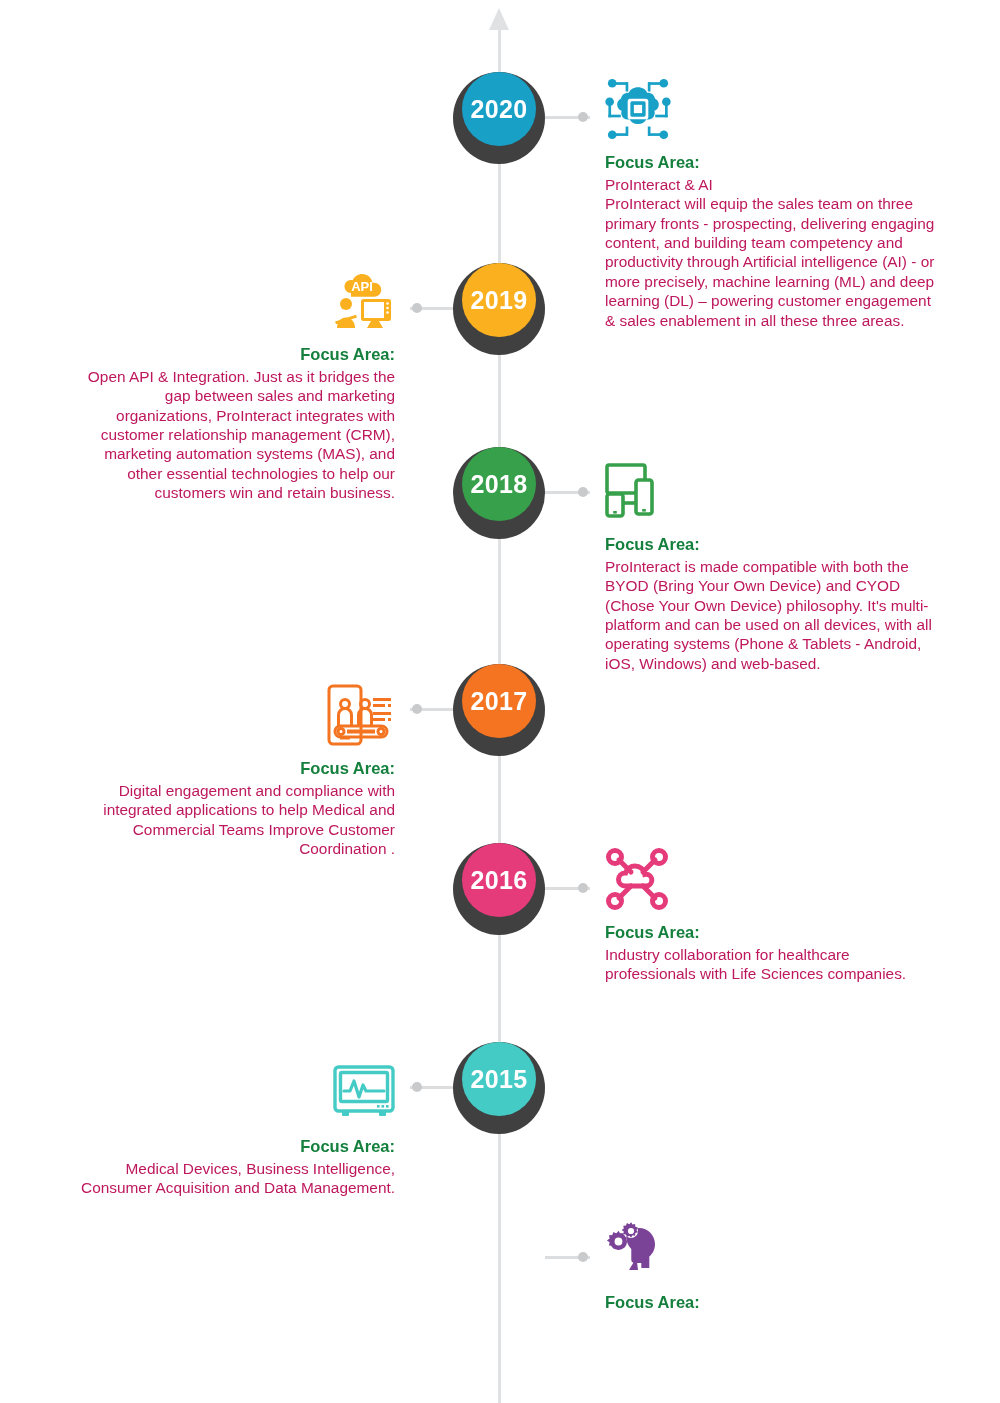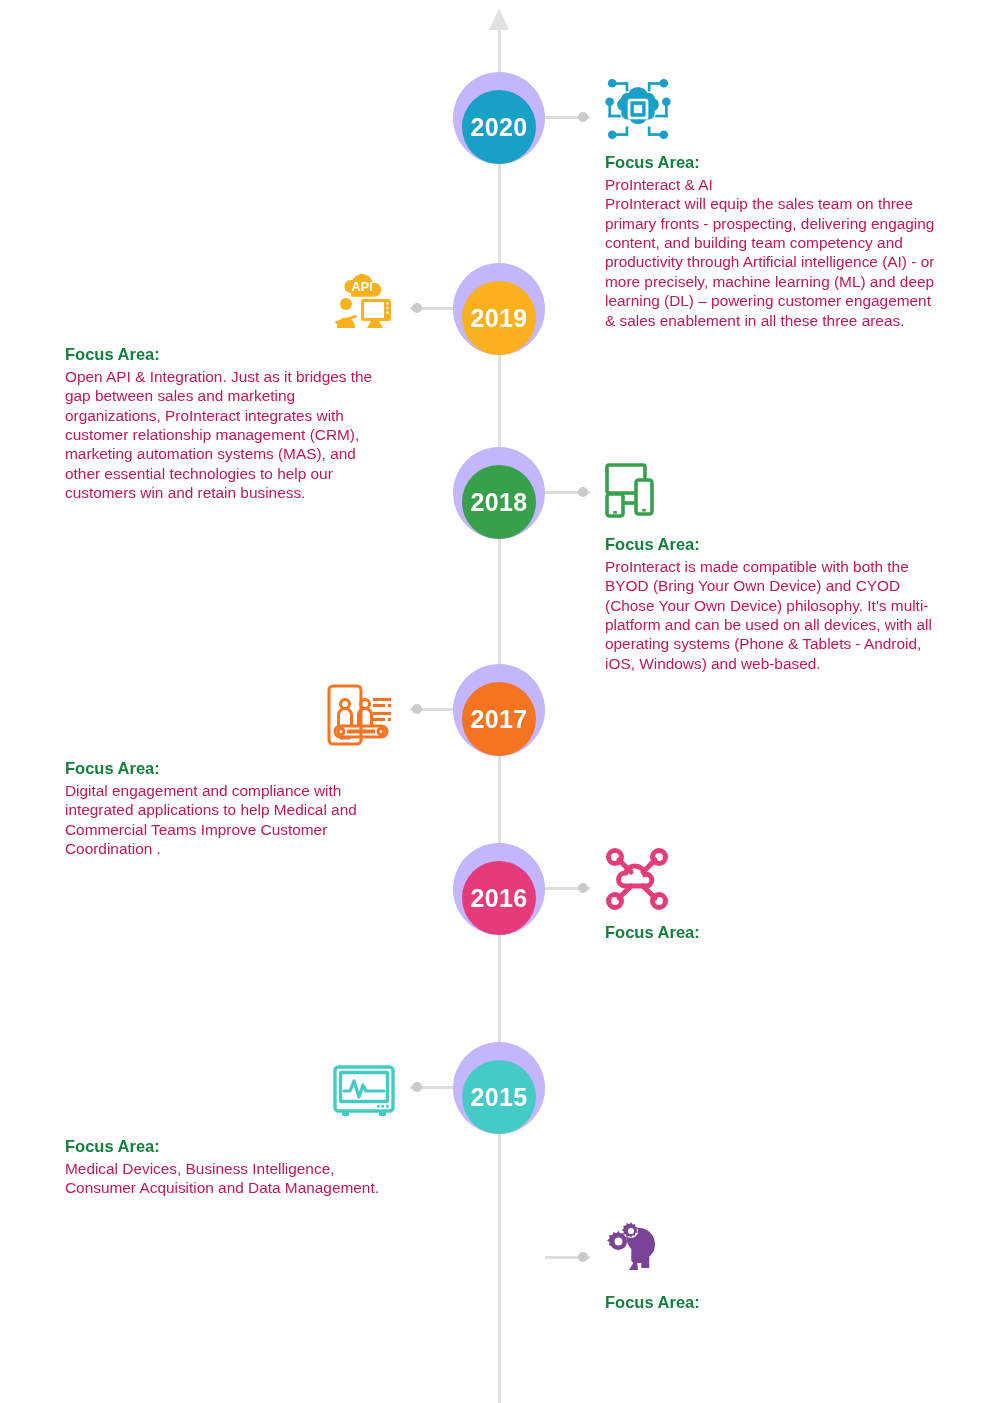--- a/index.html
+++ b/index.html
@@ -35,24 +35,24 @@
     border-right: 10px solid transparent;
     border-bottom: 22px solid #e0e1e2;
   }
 
   
   .year-node {
     position: absolute;
     width: 92px;
     height: 92px;
     border-radius: 50%;
-    background: #c4b5fd;
+    background: #404040;
     left: 453px;
     display: flex;
-    align-items: flex-end;
+    align-items: flex-start;
     justify-content: center;
     z-index: 3;
   }
   .year-disc {
     width: 74px;
     height: 74px;
     border-radius: 50%;
     display: flex;
     align-items: center;
     justify-content: center;
@@ -77,21 +77,21 @@
     background: #c9cacc;
     z-index: 2;
   }
 
   
   .block {
     position: absolute;
     width: 330px;
   }
   .block.right { text-align: left; }
-  .block.left  { }
+  .block.left  { text-align: right; }
 
   .icon-wrap {
     height: 78px;
     display: flex;
     align-items: center;
     margin-bottom: 4px;
   }
   .block.right .icon-wrap { justify-content: flex-start; }
   .block.left  .icon-wrap { justify-content: flex-end; }
 
@@ -272,20 +272,21 @@
         <g fill="none" stroke="#e53b7a" stroke-width="5">
           <circle cx="10" cy="9" r="6.5"></circle>
             <circle cx="54" cy="9" r="6.5"></circle>
           <circle cx="10" cy="53" r="6.5"></circle>
             <circle cx="54" cy="53" r="6.5"></circle>
           <path d="M20 38c-3.6 0-6.5-2.9-6.5-6.5S16.4 25 20 25h.6C21.8 20.9 25.6 18 30 18c5 0 9.2 3.6 9.9 8.3.4-.1.8-.1 1.1-.1 3.2 0 5.8 2.6 5.8 5.8S44.2 38 41 38z"></path>
         </g>
       </svg>
     </div>
     <div class="focus-label">Focus Area:</div>
+    <div class="body-text">Industry collaboration for healthcare professionals with Life Sciences companies.</div>
   </div>
 
   <div class="year-node" style="top:1042px;">
     <div class="year-disc" style="background:#45cbc6;">
       <span>2015</span>
     </div>
   </div>
   <div class="connector" style="left:410px; top:1086px; width:45px;"></div>
   <div class="connector-dot" style="left:412px; top:1082px;"></div>
 

